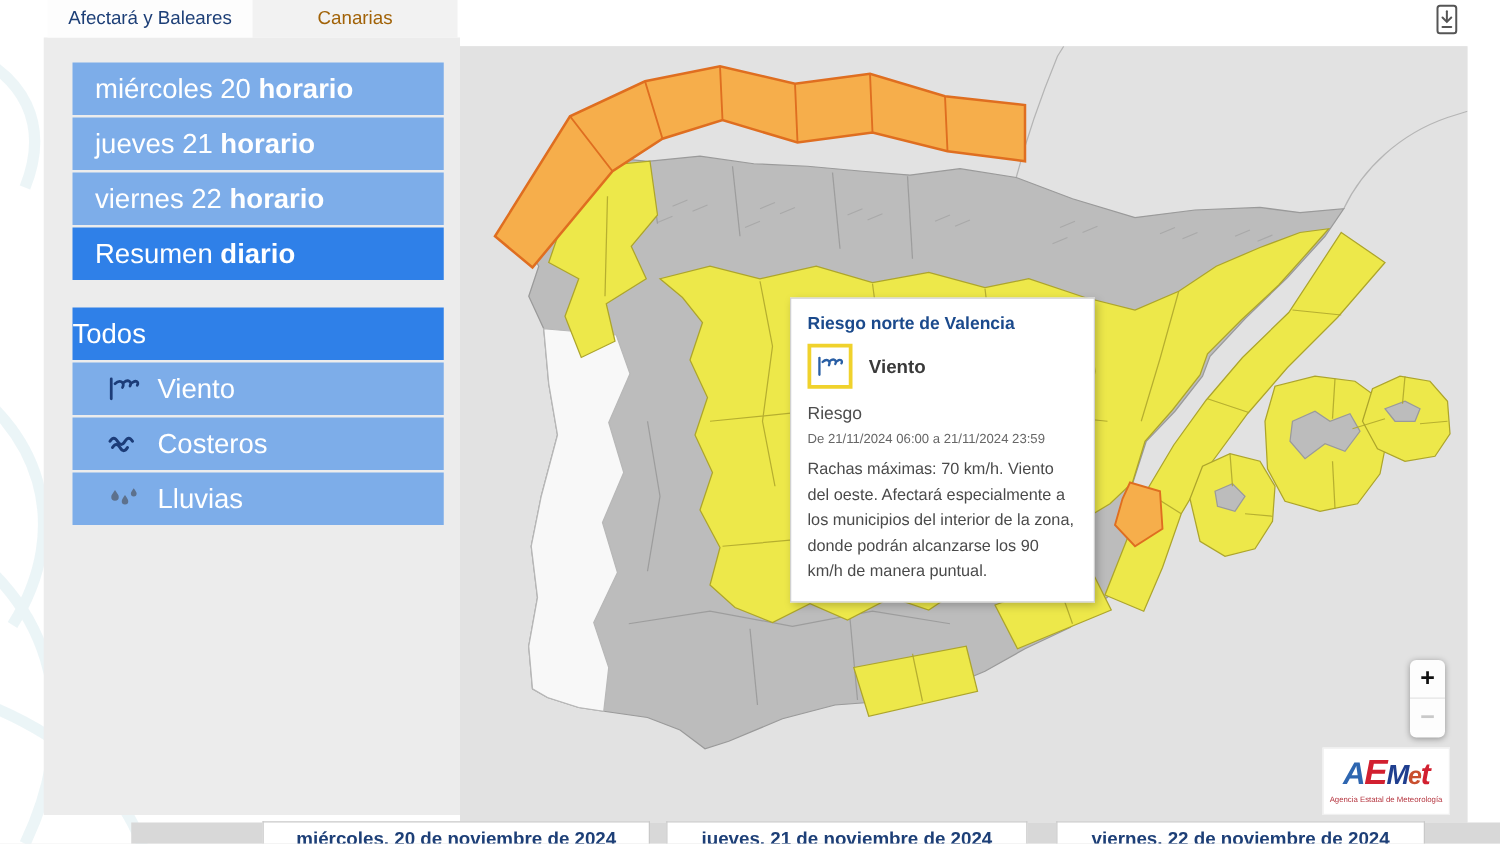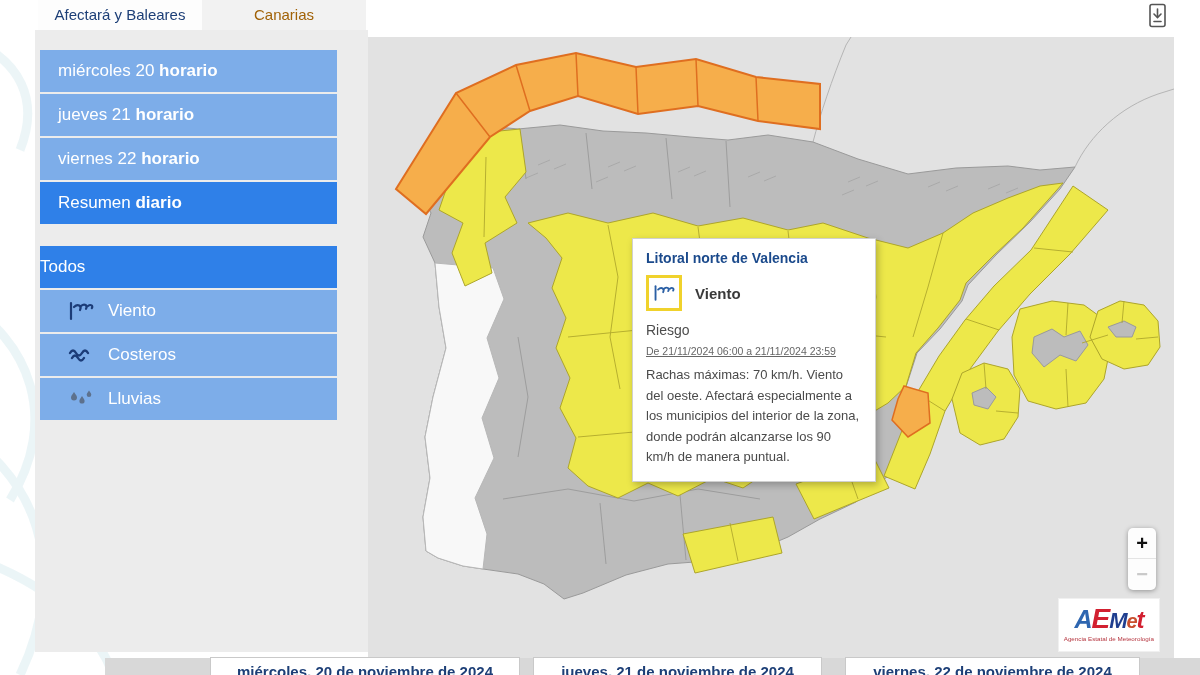--- a/index.html
+++ b/index.html
@@ -16,22 +16,22 @@
   .top-tab{width:164px;height:30px;line-height:30px;text-align:center;font-size:15px;cursor:pointer;}
   .top-tab.active{background:#fdfdfd;color:var(--navy-text,#1d3f77);}
   .top-tab.inactive{background:#f2f2f2;color:#a16207;}
 
   
   .download-btn{left:1146px;top:3px;width:24px;height:27px;cursor:pointer;z-index:3;}
 
   
   .sidebar{left:35px;top:30px;width:333px;height:622px;background:#ececec;z-index:2;}
   .side-btn{
-    position:absolute;left:5px;width:297px;height:42px;
-    color:#fff;font-size:17px;line-height:42px;cursor:pointer;
+    position:absolute;left:23px;width:297px;height:42px;
+    color:#fff;font-size:22px;line-height:42px;cursor:pointer;
     padding-left:18px;box-sizing:border-box;white-space:nowrap;
   }
   .blue-light{background:var(--light-blue,#7dade9);}
   .blue-bright{background:var(--accent-blue,#2f80e8);}
   .side-btn b{font-weight:700;}
   .side-btn.center{padding-left:0;}
   .filter-btn{display:flex;align-items:center;padding-left:28px;}
   .filter-btn .ficon{width:26px;height:20px;margin-right:14px;flex:0 0 auto;}
   .filter-btn .flabel{line-height:normal;}
 
@@ -67,21 +67,21 @@
 
   
   .popup{left:632px;top:238px;width:244px;height:244px;background:#fff;border:1px solid #d0d0d0;
     box-shadow:2px 3px 7px rgba(0,0,0,.25);z-index:5;padding:11px 13px;box-sizing:border-box;}
   .popup-title{color:#1b4a8c;font-weight:700;font-size:14px;}
   .popup-row{display:flex;align-items:center;margin-top:9px;}
   .warn-icon-box{width:30px;height:30px;border:3px solid #f0d22c;background:#fff;
     display:flex;align-items:center;justify-content:center;}
   .popup-phen{font-size:15px;font-weight:700;color:#3a3a3a;margin-left:13px;}
   .popup-level{font-size:14px;color:#4d4d4d;margin-top:11px;}
-  .popup-period{font-size:10.5px;color:#666;margin-top:7px;text-decoration:underline;}
+  .popup-period{font-size:10.5px;color:#666;margin-top:7px;}
   .popup-desc{font-size:13px;color:#4a4a4a;line-height:1.58;margin-top:8px;}
 
   
   .bottom-bar{left:105px;top:658px;width:1095px;height:17px;background:#d8d8d8;z-index:4;}
   .date-tab{top:657px;height:18px;background:#fff;border:1px solid #c9c9c9;border-bottom:none;
     z-index:6;overflow:hidden;text-align:center;cursor:pointer;box-sizing:border-box;}
   .date-tab span{display:inline-block;margin-top:5px;font-size:15px;font-weight:700;color:var(--navy-text,#1d3f77);white-space:nowrap;}
   .dt1{left:210px;width:310px;}
   .dt2{left:533px;width:289px;}
   .dt3{left:845px;width:295px;}
@@ -251,21 +251,21 @@
     <path class="land" d="M604,356 L618,350 L628,360 L620,372 L606,368 Z"></path>
     <g class="ydiv" opacity="0.85">
       <path d="M700,266 L698,298 M740,298 L714,306 M700,370 L698,332"></path>
       <path d="M756,264 L754,286 M790,300 L768,302"></path>
       <path d="M616,326 L618,352 M650,376 L628,374"></path>
     </g>
   </svg>
 </div>
 
 <div class="abs popup">
-  <div class="popup-title">Litoral norte de Valencia</div>
+  <div class="popup-title">Riesgo norte de Valencia</div>
   <div class="popup-row">
     <div class="warn-icon-box">
       <svg width="22" height="18" viewBox="0 0 26 20">
         <g stroke="#2a5fa5" stroke-width="2.2" fill="none" stroke-linecap="round">
           <path d="M3,2 L3,18"></path>
           <path d="M6,6 c4,-4 8,-1 6,3"></path>
           <path d="M13,5 c3.5,-3 7,-0.5 5,2.8"></path>
           <path d="M20,5 c2.8,-2.2 5.4,-0.2 3.8,2.2"></path>
         </g>
       </svg>

